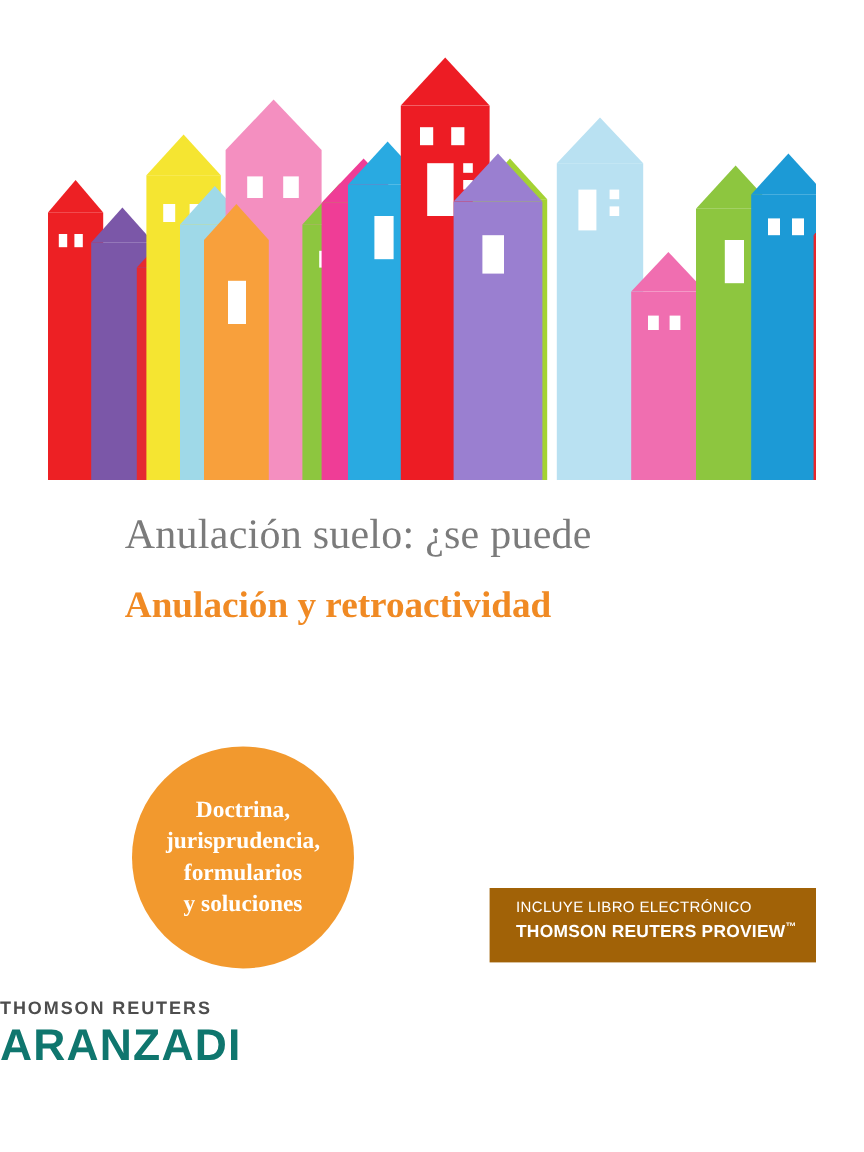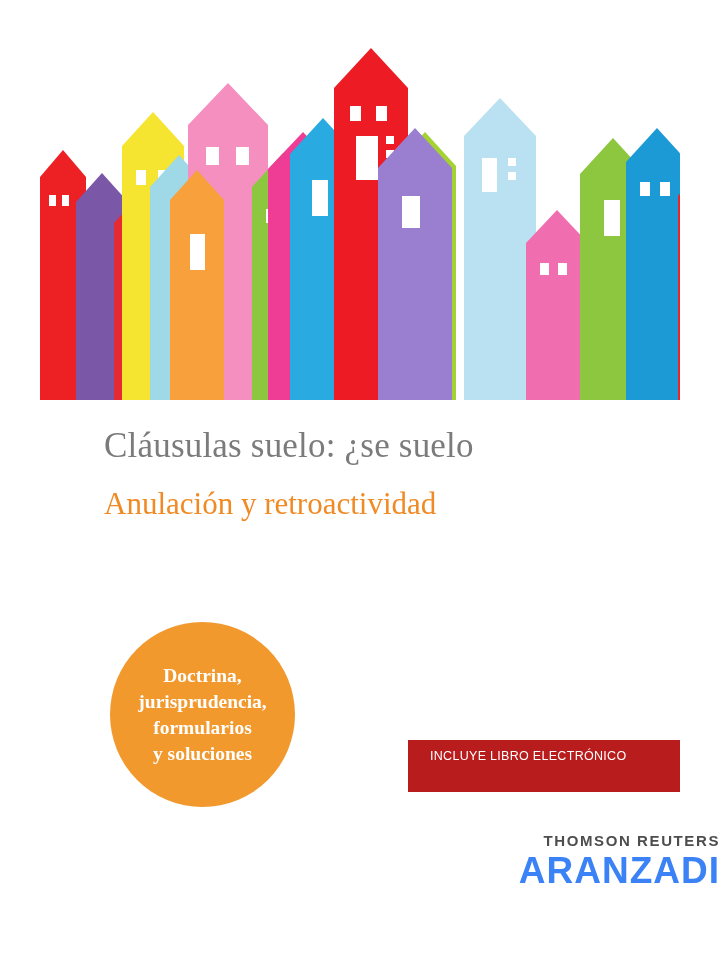--- a/index.html
+++ b/index.html
@@ -62,21 +62,21 @@
     font-weight: normal;
     margin: 0;
     letter-spacing: 0.2px;
   }
   .subtitle {
     font-family: "Liberation Serif", serif;
     font-size: 31px;
     line-height: 40px;
     color: #f08a24;
     margin: 16px 0 4px 0;
-    font-weight: normal;
+    font-weight: bold;
   }
 
   
   .badge {
     position: absolute;
     left: 110px;
     top: 622px;
     width: 185px;
     height: 185px;
     border-radius: 50%;
@@ -94,22 +94,22 @@
     color: #ffffff;
     padding: 0 10px;
   }
 
   
   .proview {
     position: absolute;
     left: 408px;
     top: 740px;
     width: 272px;
-    height: 52px;
-    background: #b91c1c;
+    height: 62px;
+    background: #a16207;
     color: #ffffff;
     padding: 9px 0 0 22px;
     box-sizing: border-box;
   }
   .proview-line1 {
     font-size: 12.5px;
     letter-spacing: 0.3px;
     font-weight: normal;
   }
   .proview-line2 {
@@ -122,33 +122,33 @@
     font-size: 9px;
     vertical-align: super;
   }
 
   
   .logo {
     position: absolute;
     left: 0;
     top: 832px;
     width: 720px;
-    text-align: right;
+    text-align: left;
   }
   .logo-top {
     font-size: 15px;
     letter-spacing: 1.6px;
     font-weight: bold;
     color: #4d4d4d;
   }
   .logo-main {
     font-size: 37px;
     letter-spacing: 1px;
     font-weight: bold;
-    color: #3b82f6;
+    color: #0f766e;
     margin-top: 2px;
     line-height: 40px;
   }
 </style>
 </head>
 <body>
 
 <div class="artwork">
 
   <div class="house" style="left:0px; width:46px; height:250px; color:#ed2024;">
@@ -278,34 +278,37 @@
 
   <div class="house" style="left:638px; width:44px; height:230px; color:#e8262c;">
     <div class="roof" style="border-left-width:22px;border-right-width:22px;border-bottom-width:26px;"></div>
     <div class="body" style="height:204px;"></div>
   </div>
 
 </div>
 
 <div class="title-block">
   <h1 class="title-main">
-    <span>Cláusulas suelo: ¿se suelo</span><br>
+    <span>Anulación suelo: ¿se puede</span><br>
   </h1>
   <h2 class="subtitle">Anulación y retroactividad</h2>
 </div>
 
 <div class="badge">
   <div class="badge-text">
     <span>Doctrina,</span><br>
     <span>jurisprudencia,</span><br>
     <span>formularios</span><br>
     <span>y soluciones</span>
   </div>
 </div>
 
 <div class="proview">
   <div class="proview-line1">INCLUYE  LIBRO ELECTRÓNICO</div>
+  <div class="proview-line2">
+    <span>THOMSON REUTERS PROVIEW</span><sup>™</sup>
+  </div>
 </div>
 
 <div class="logo">
   <div class="logo-top">THOMSON REUTERS</div>
   <div class="logo-main">ARANZADI</div>
 </div>
 
 </body></html>

